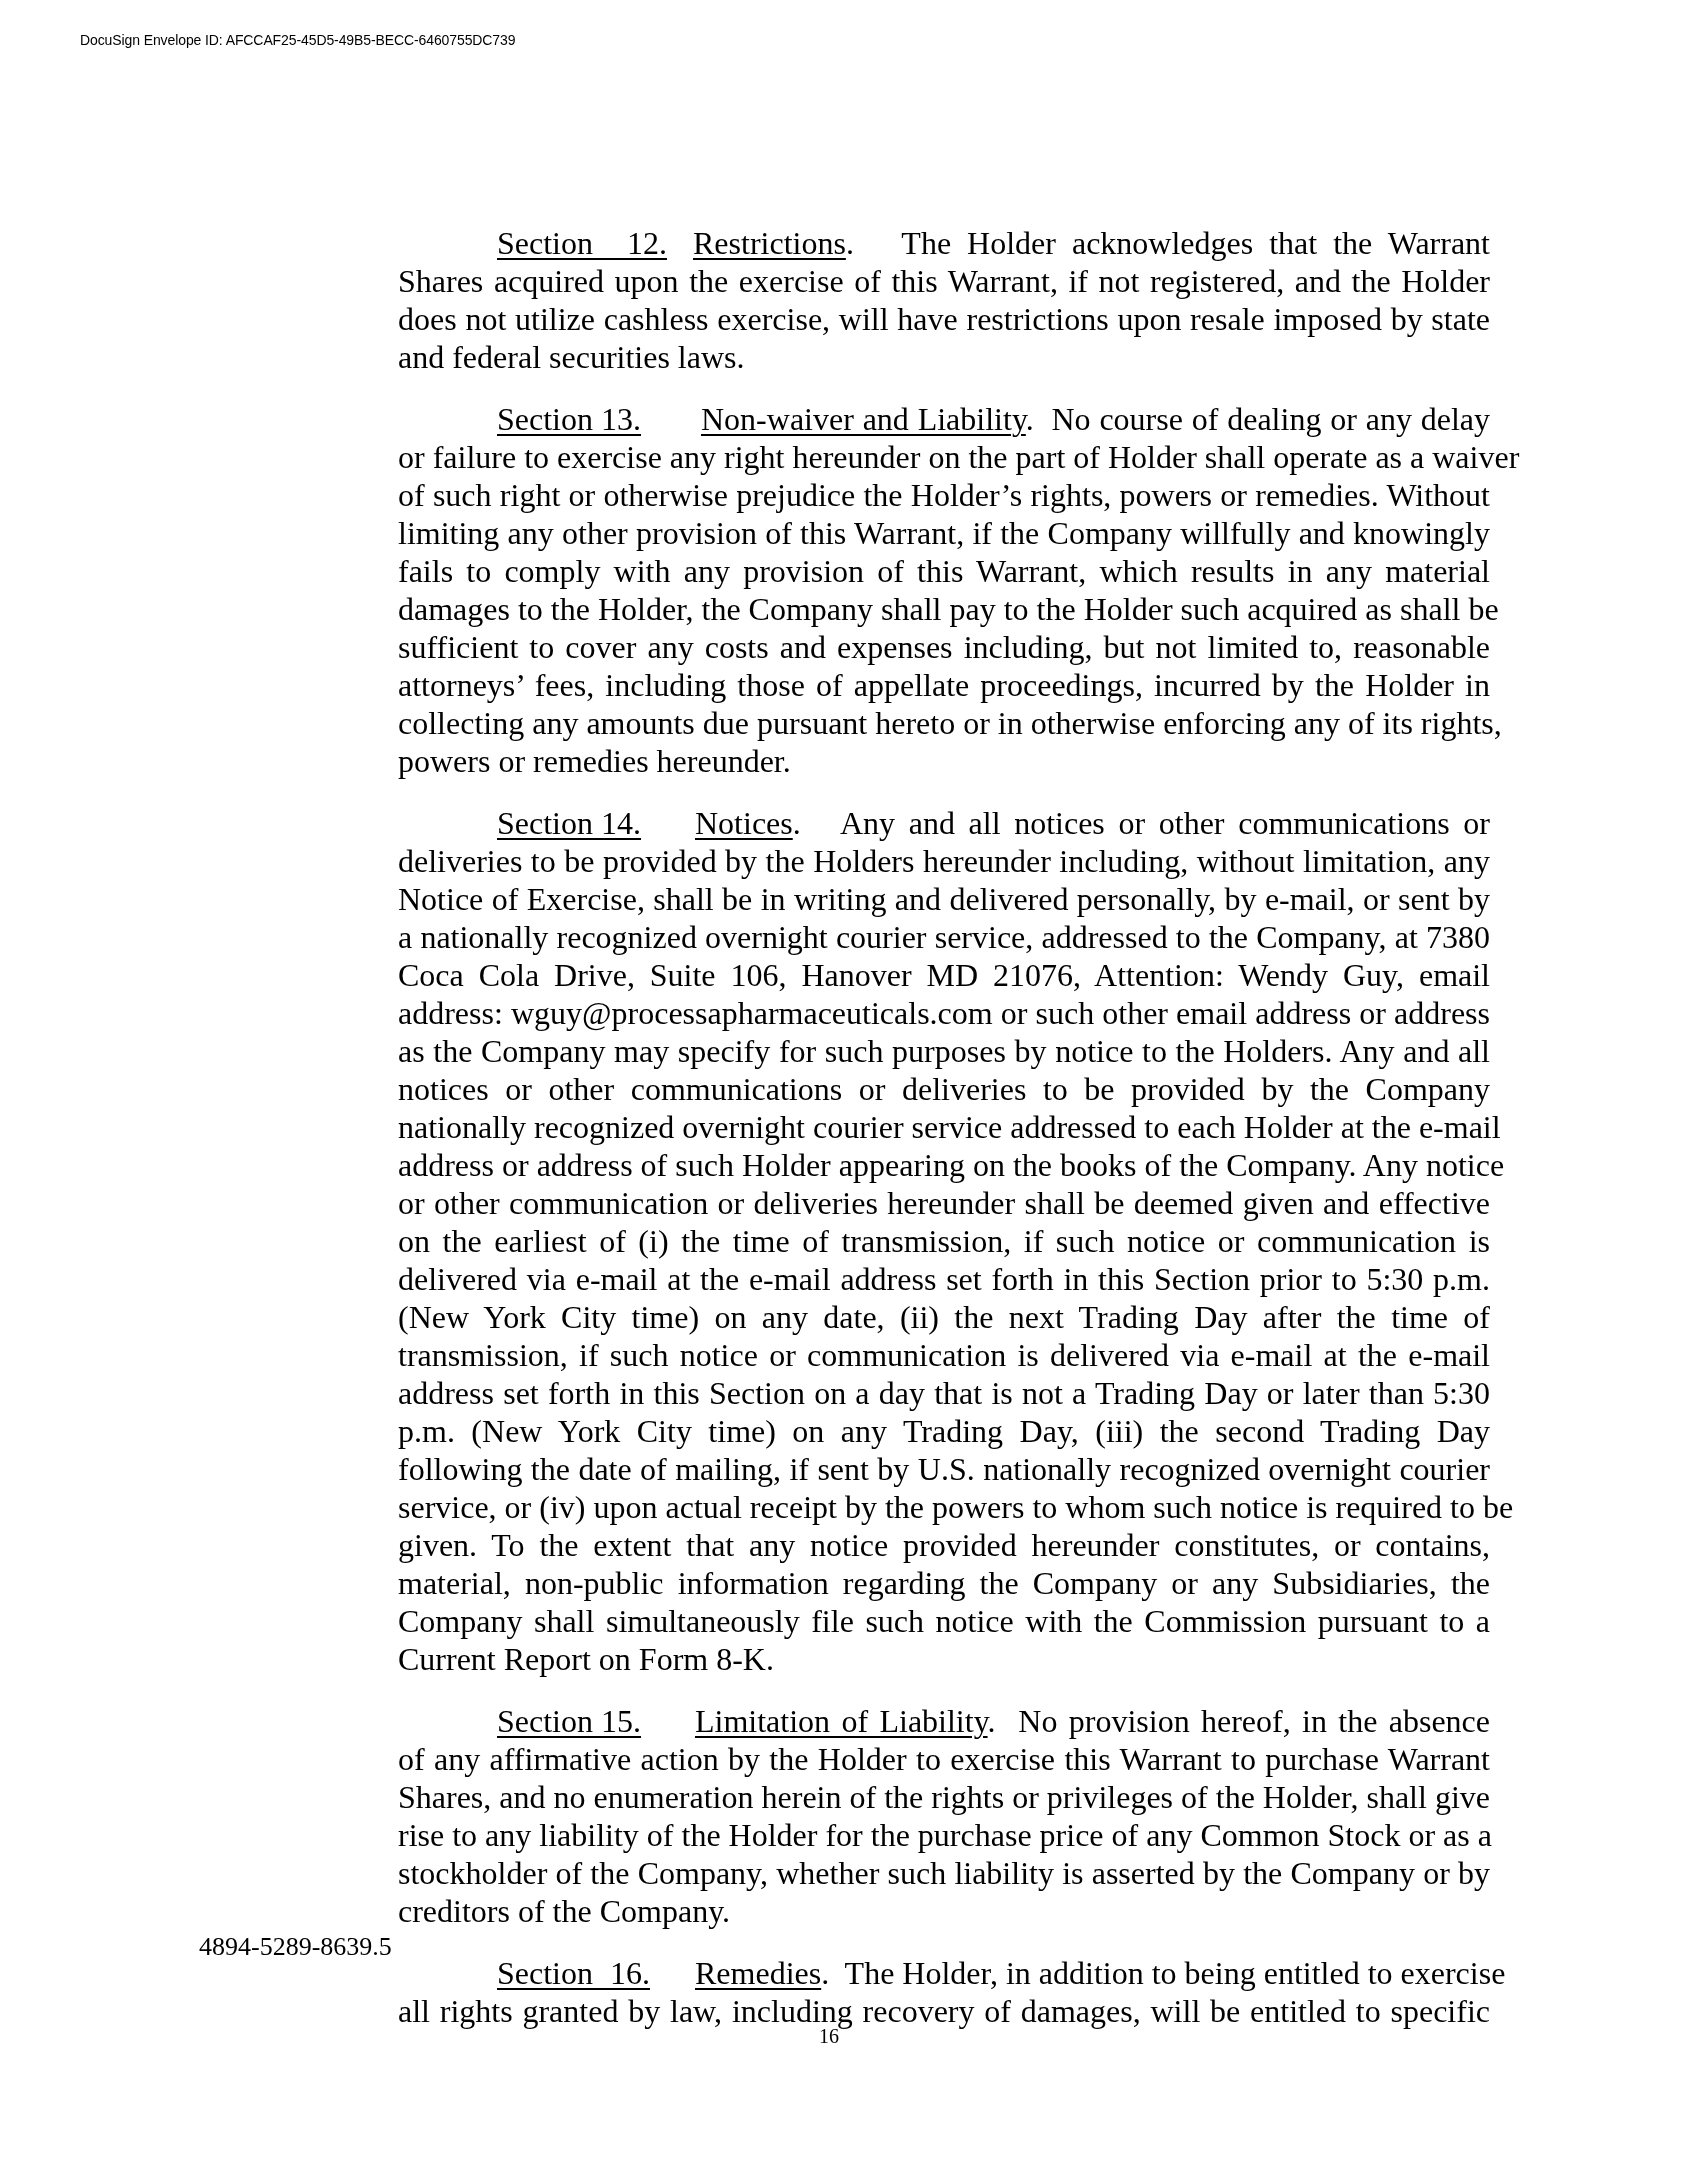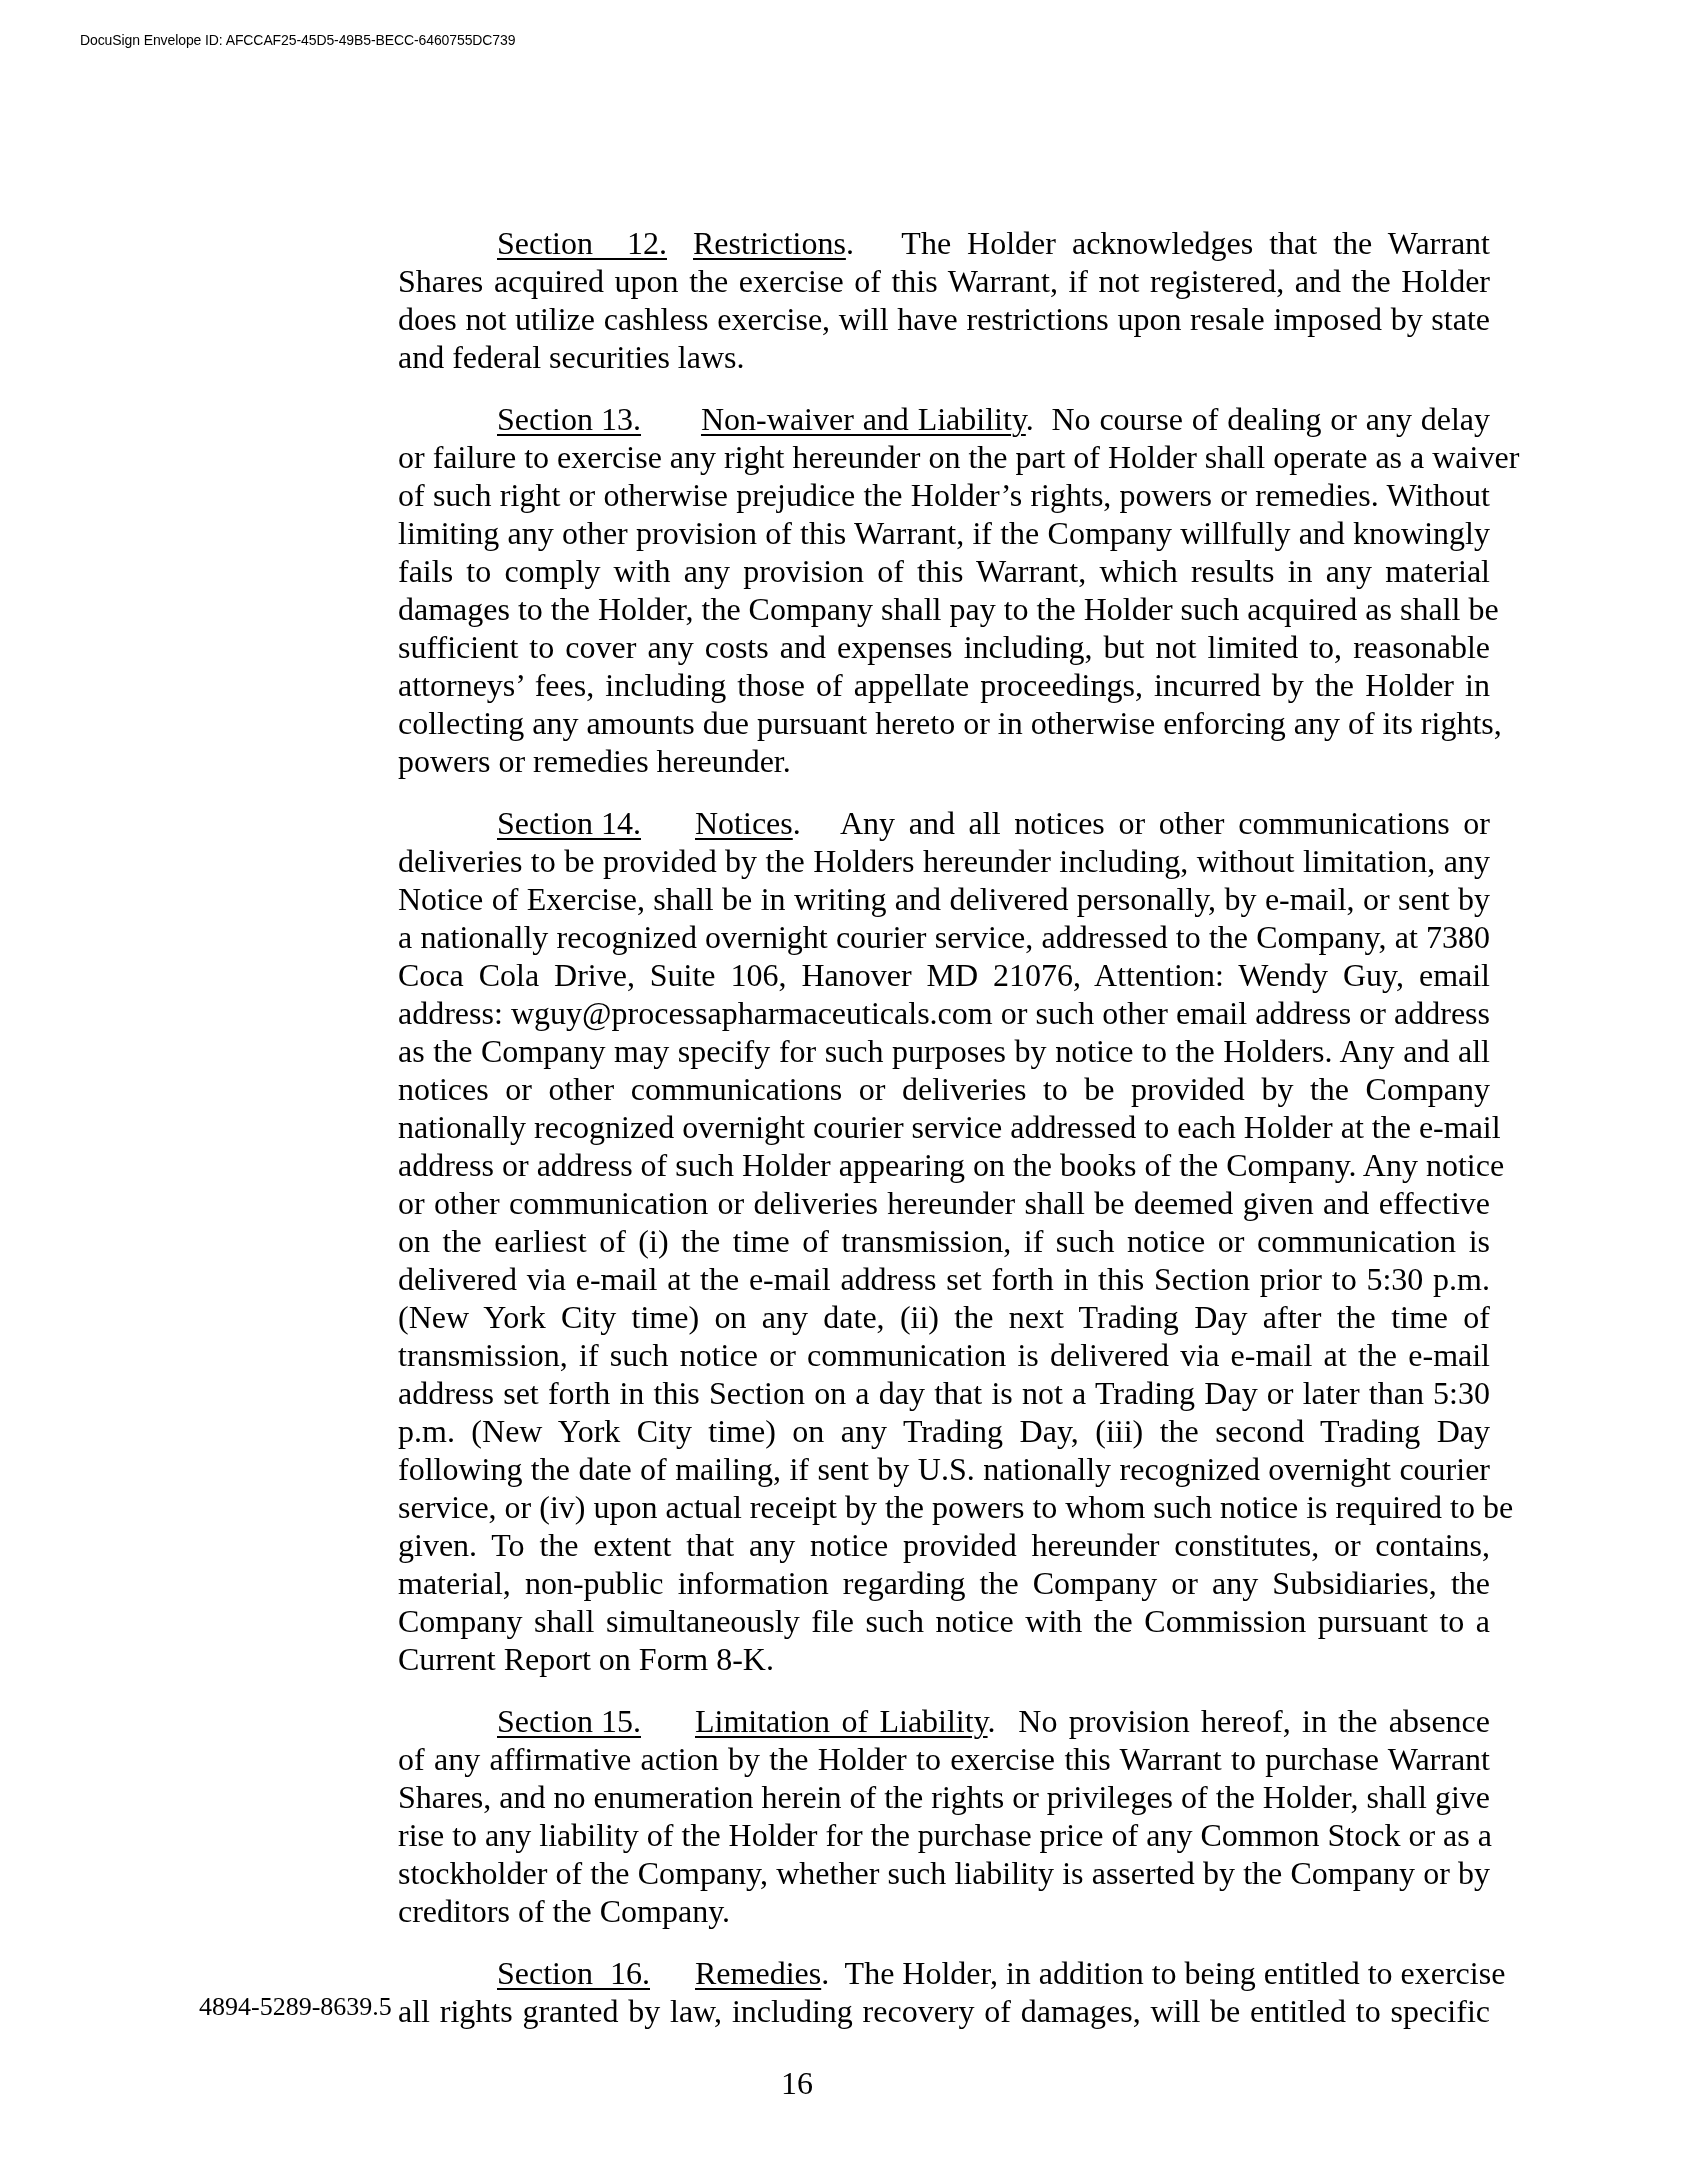--- a/index.html
+++ b/index.html
@@ -16,25 +16,25 @@
   .line {
     display: block; height: 38px; white-space: nowrap;
     text-align: justify; text-align-last: justify;
   }
   .line.last { text-align-last: left; }
   .line.indent { padding-left: 99px; margin-top: 24px; }
   .u { text-decoration: underline; text-decoration-thickness: 2.4px; text-underline-offset: 3.6px; }
   .sec-num { display: inline-block; }
   .tab { display: inline-block; }
   .page-number {
-    position: absolute; left: 781px; top: 2018px;
-    font-family: "Liberation Serif", serif; font-size: 32px; line-height: 36px; margin-top: 47px;
+    position: absolute; left: 819px; top: 2018px;
+    font-family: "Liberation Serif", serif; font-size: 20px; line-height: 36px;
   }
   .doc-id {
-    position: absolute; left: 199px; top: 1992px;
+    position: absolute; left: 199px; top: 1932px;
     font-family: "Liberation Serif", serif; font-size: 26px; line-height: 30px;
   }
 </style>
 </head>
 <body>
 
 <div class="envelope">DocuSign Envelope ID: AFCCAF25-45D5-49B5-BECC-6460755DC739</div>
 
 <div class="body-text">
 

